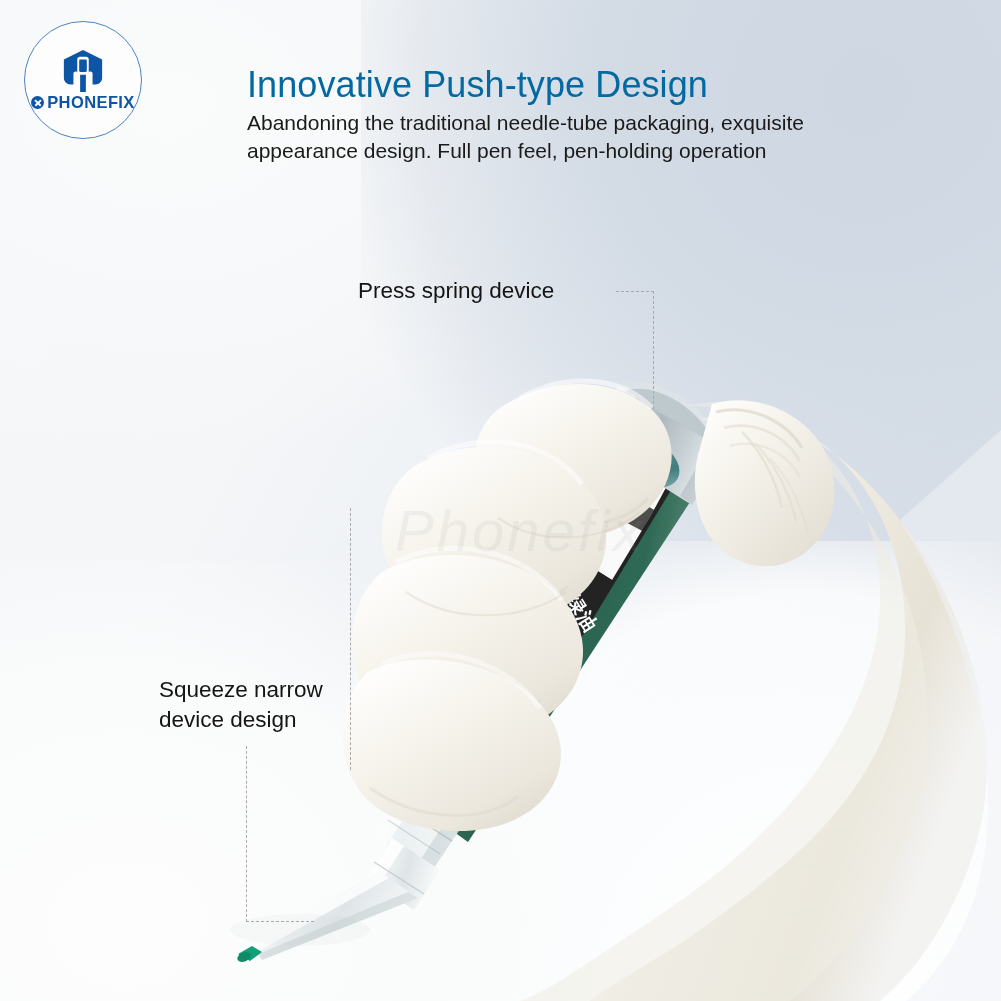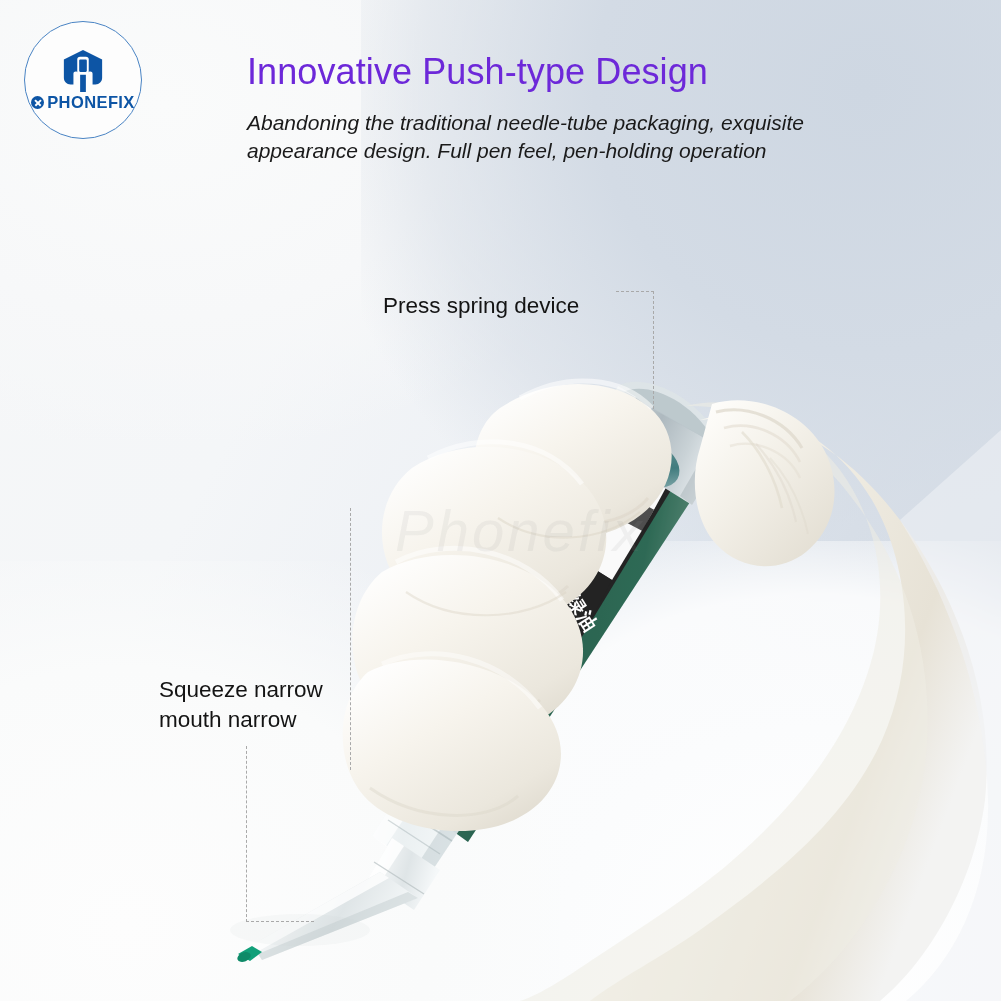--- a/index.html
+++ b/index.html
@@ -104,46 +104,45 @@
     font-weight: bold;
     font-size: 16.5px;
     letter-spacing: 0.4px;
     color: #0d55a5;
     line-height: 1;
   }
 
   
   .title {
     position: absolute;
-    left: 247px; top: 27px;
+    left: 247px; top: 40px;
     font-size: 36px;
     font-weight: normal;
-    color: #6d28d9;
+    color: #0369a1;
     letter-spacing: 0.1px;
     white-space: nowrap;
   }
   .subtitle {
     position: absolute;
     left: 247px; top: 88px;
     width: 620px;
     font-size: 21px;
     line-height: 28px;
     color: #1a1a1a;
-    font-style: italic;
   }
 
   
   .callout {
     position: absolute;
     font-size: 22.5px;
     line-height: 30px;
     color: #141414;
     white-space: pre-line;
   }
-  .callout-spring  { left: 383px; top: 276px; margin-top: 15px; }
+  .callout-spring  { left: 358px; top: 276px; }
   .callout-rebound { left: 158px; top: 474px; }
   .callout-squeeze { left: 159px; top: 675px; }
 
   
   .lead {
     position: absolute;
     pointer-events: none;
   }
   .lead-h {
     height: 0;
@@ -432,15 +431,15 @@
   <p class="subtitle">Abandoning the traditional needle-tube packaging, exquisite appearance design. Full pen feel, pen-holding operation</p>
 
   <div class="lead lead-h" id="lead-spring-h"></div>
   <div class="lead lead-v" id="lead-spring-v"></div>
   <div class="lead lead-v" id="lead-rebound-v"></div>
   <div class="lead lead-v" id="lead-squeeze-v"></div>
   <div class="lead lead-h" id="lead-squeeze-h"></div>
 
   <div class="callout callout-spring">Press spring device</div>
   <div class="callout callout-squeeze">Squeeze narrow
-mouth narrow</div>
+device design</div>
 
 </div>
 
 </body></html>

